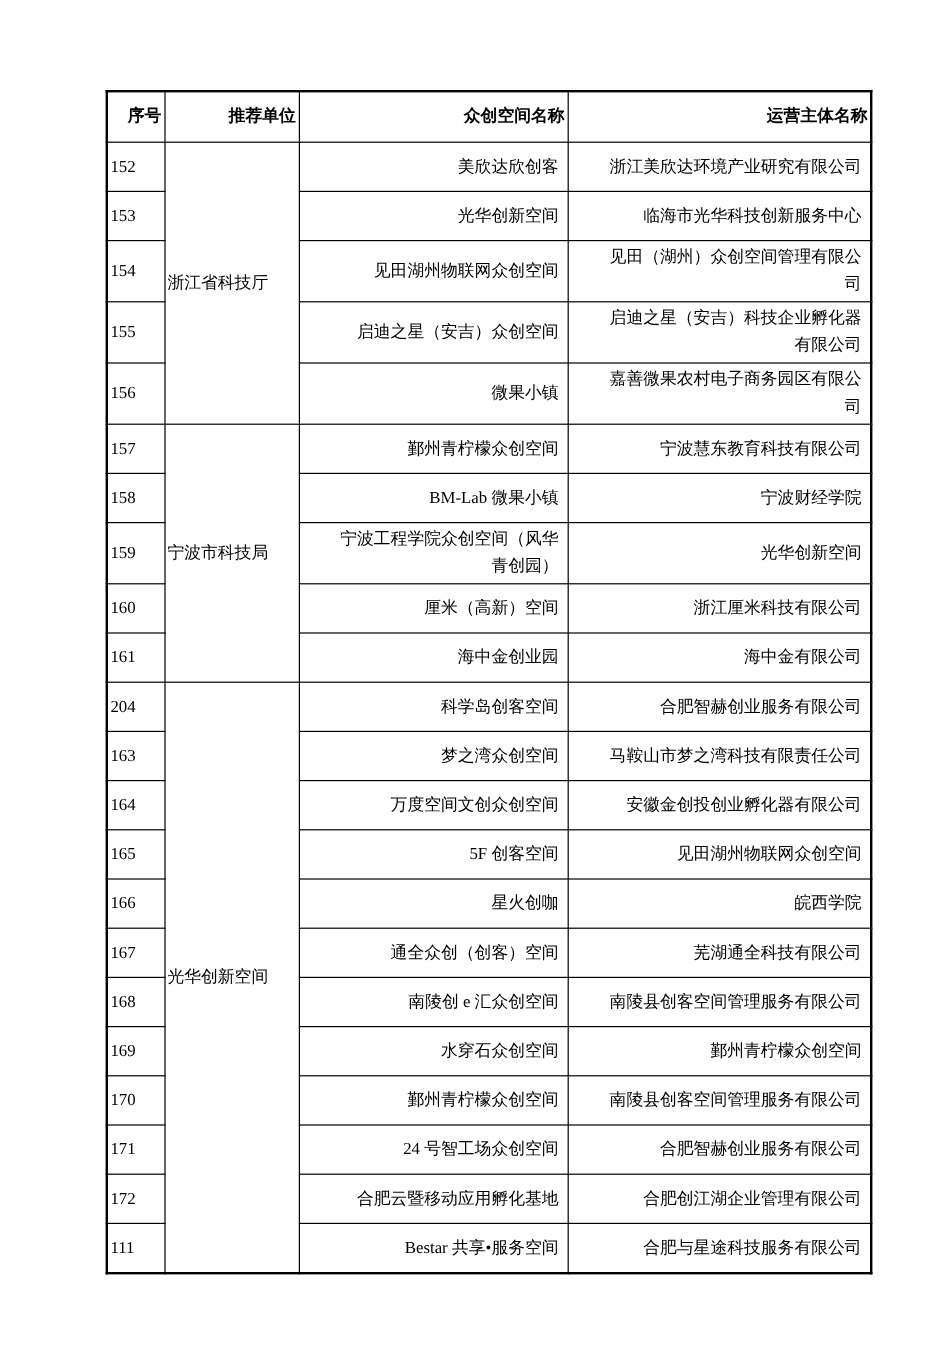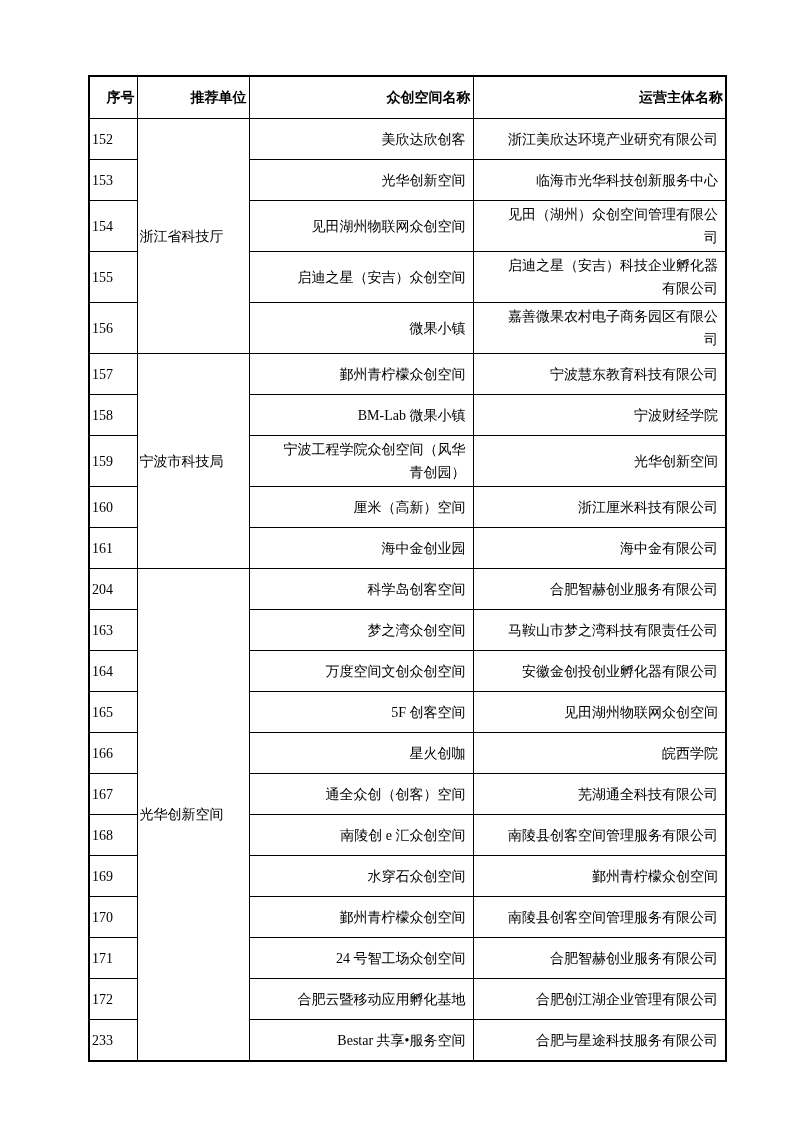--- a/index.html
+++ b/index.html
@@ -178,19 +178,19 @@
           <td class="cell-no">171</td>
           <td class="cell-space">24 号智工场众创空间</td>
           <td class="cell-operator">合肥智赫创业服务有限公司</td>
         </tr>
         <tr>
           <td class="cell-no">172</td>
           <td class="cell-space">合肥云暨移动应用孵化基地</td>
           <td class="cell-operator">合肥创江湖企业管理有限公司</td>
         </tr>
         <tr>
-          <td class="cell-no">233</td>
+          <td class="cell-no">111</td>
           <td class="cell-space">Bestar 共享•服务空间</td>
           <td class="cell-operator">合肥与星途科技服务有限公司</td>
         </tr>
       </tbody>
   </table>
 </div>
 
 </body></html>

